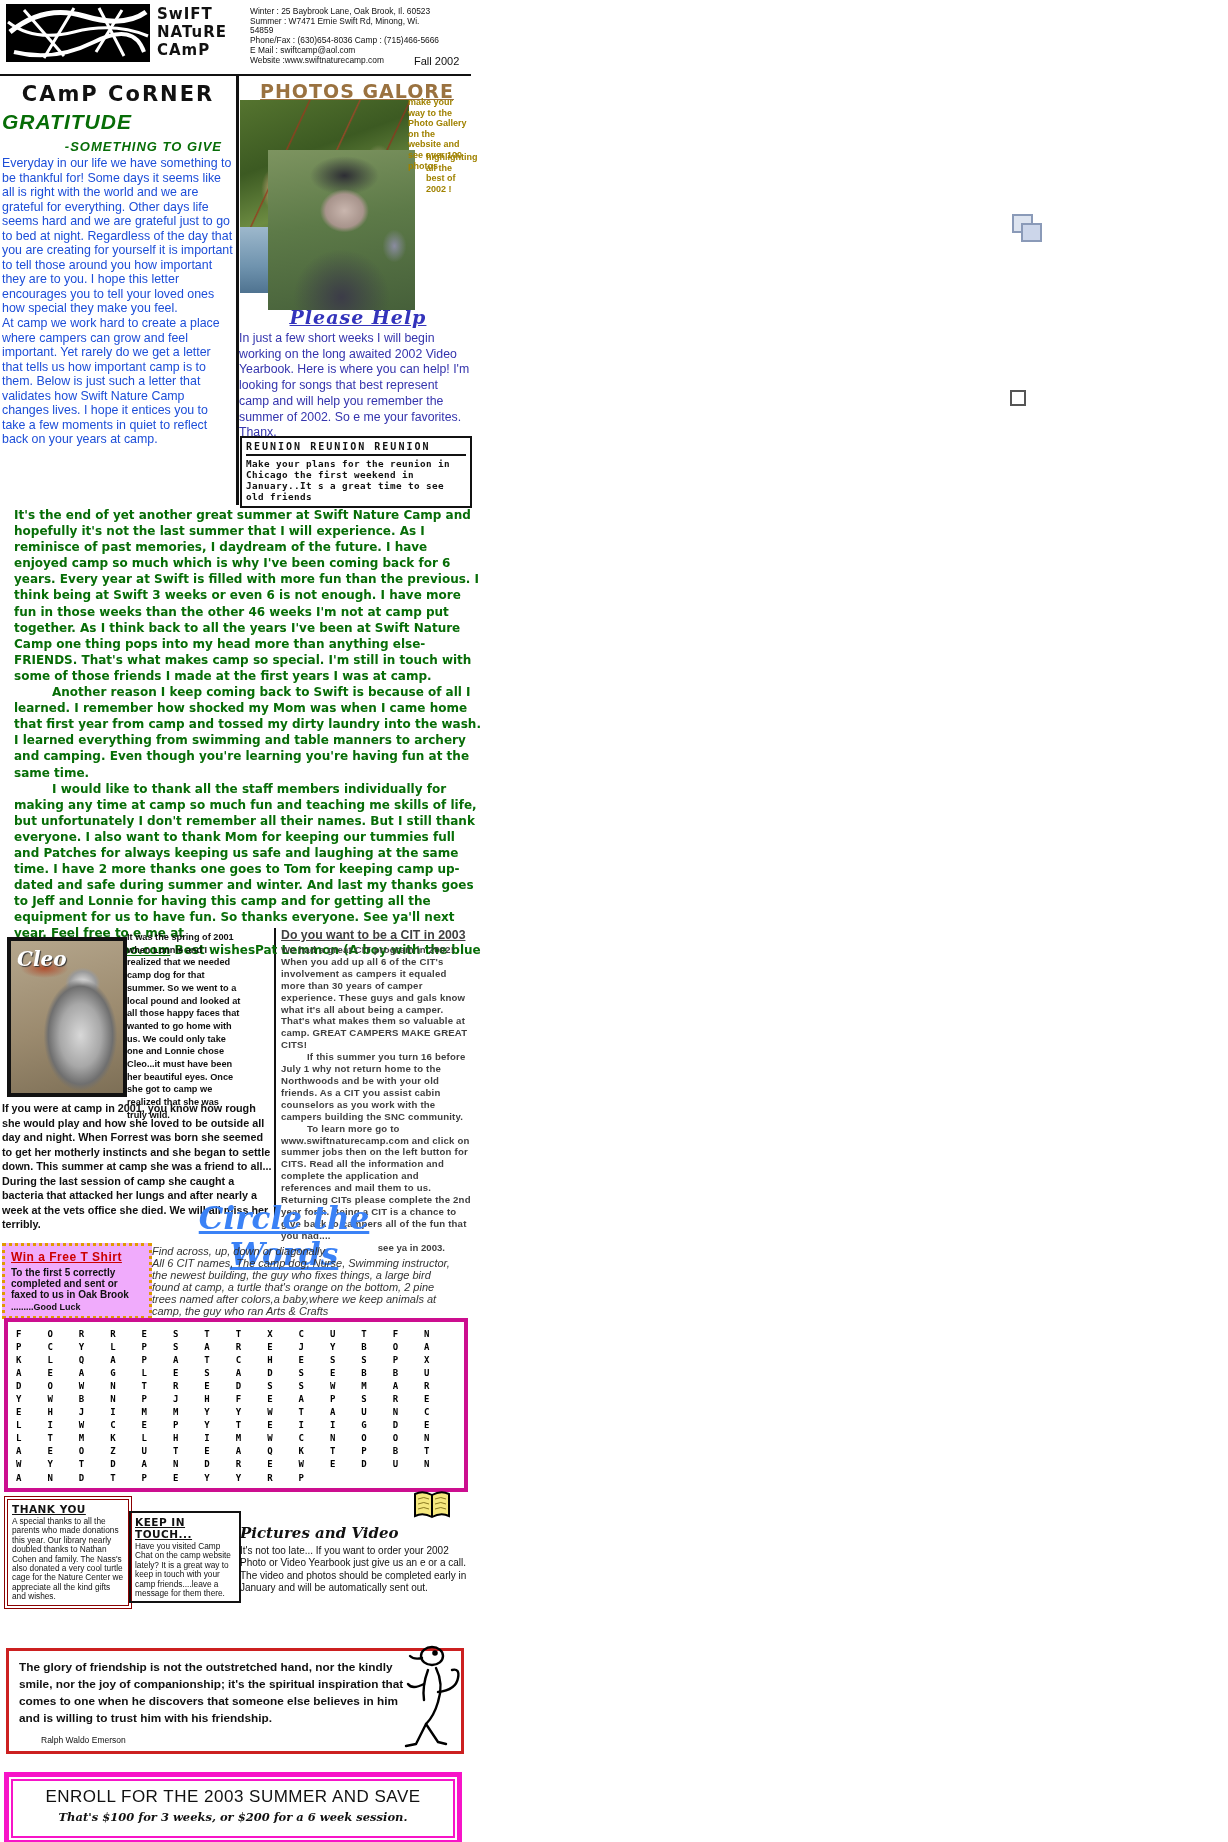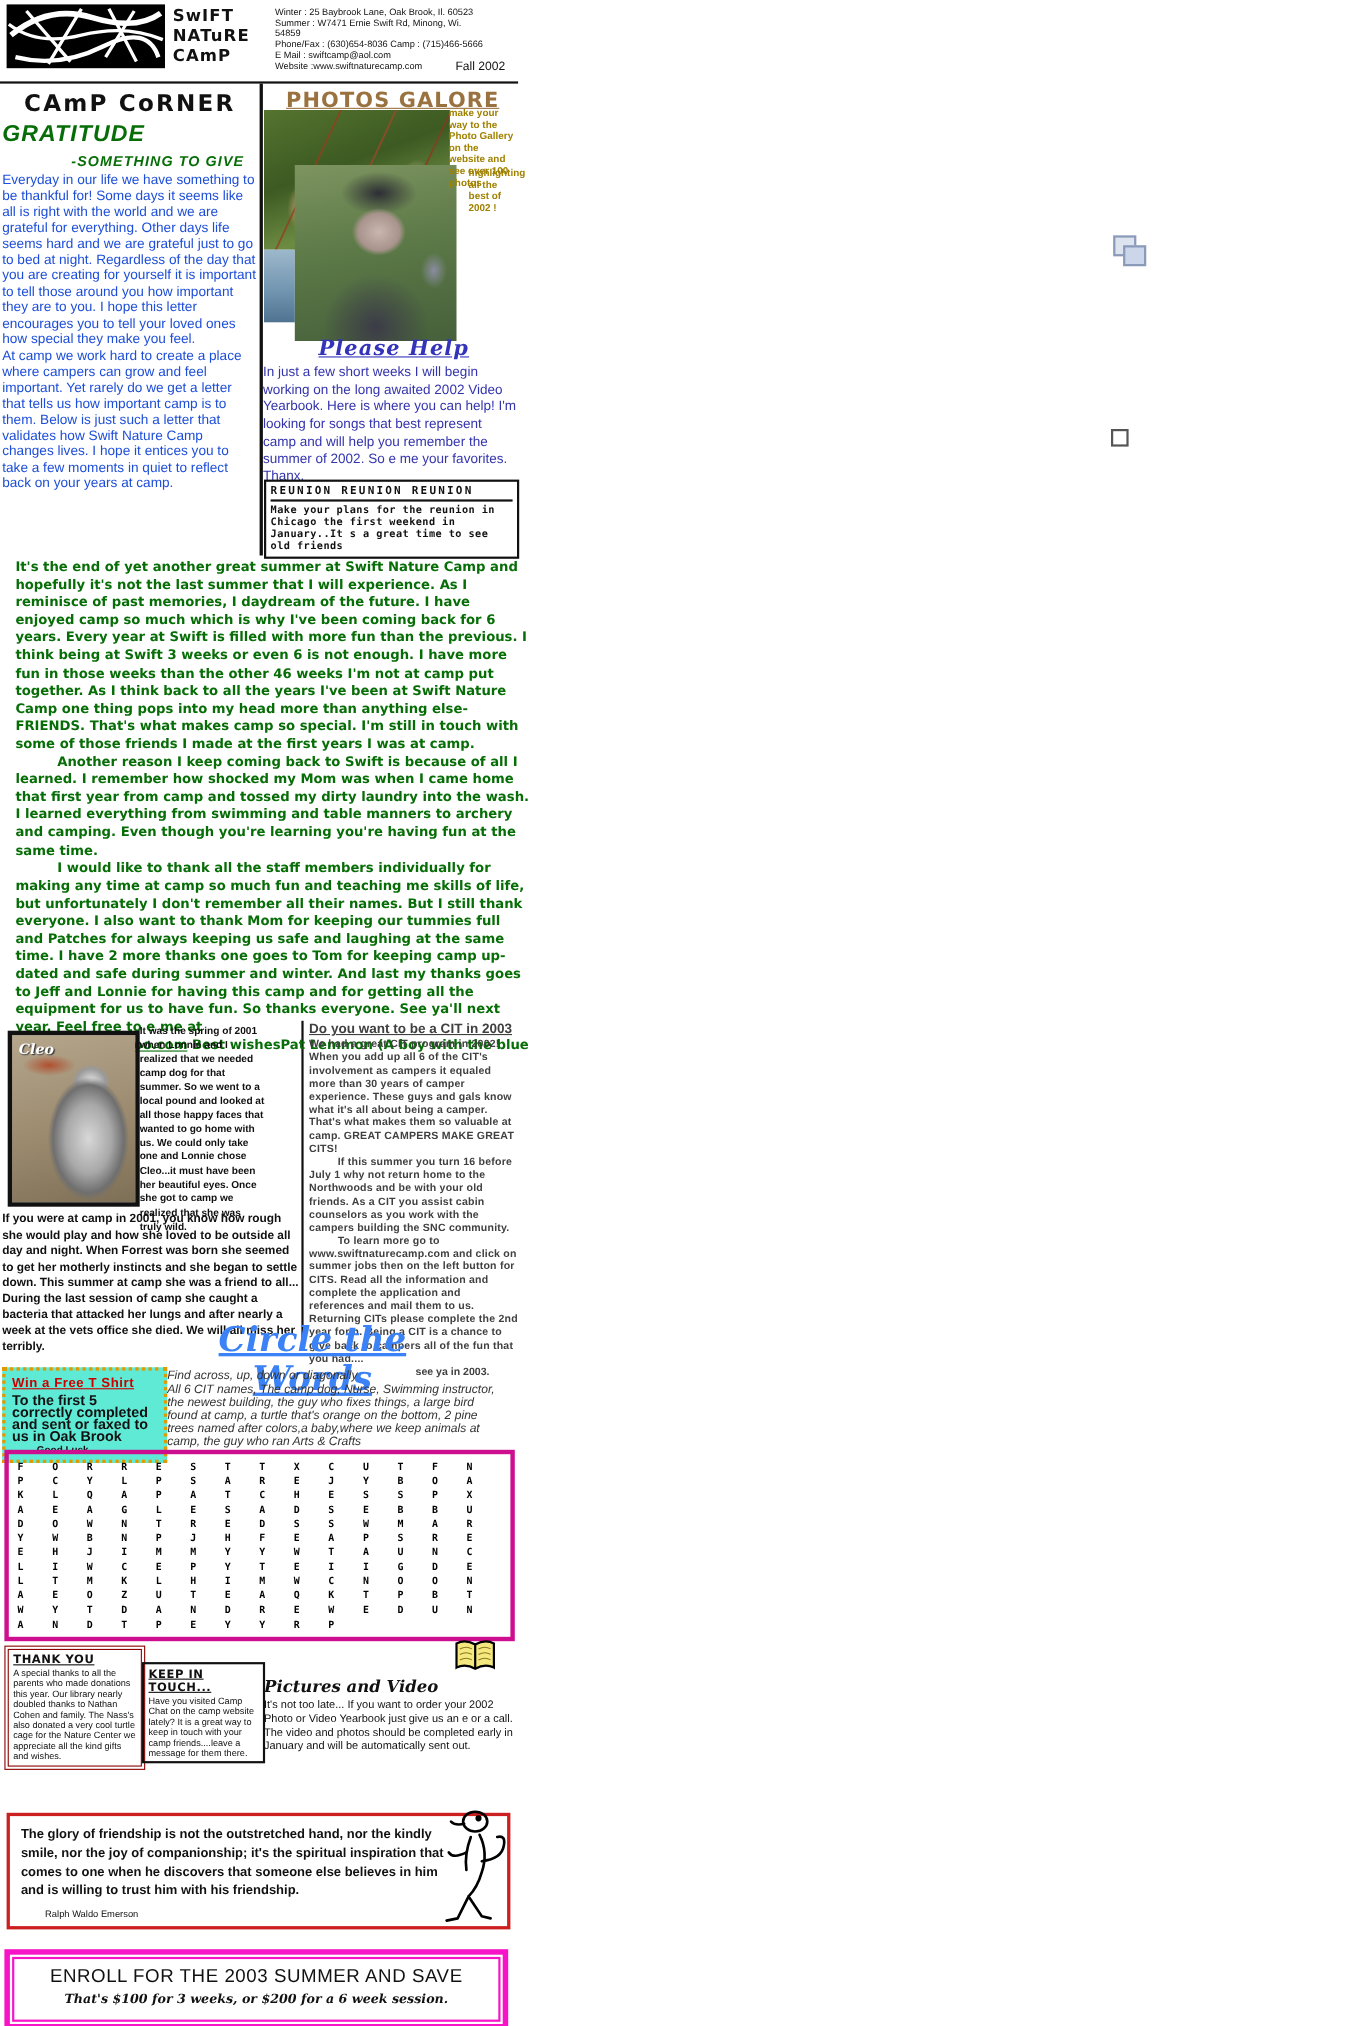--- a/index.html
+++ b/index.html
@@ -75,38 +75,38 @@
   
   .cleo-photo{left:7px;top:937px;width:112px;height:152px;border:4px solid #111;
       background:linear-gradient(165deg,#b5a68c 0%,#9b8a6e 55%,#7d6f56 100%);}
   .cleo-photo:before{content:"";position:absolute;inset:0;
       background:
         radial-gradient(46px 70px at 62% 62%,#d8d8d8 0%,#a8a8a8 45%,#6f6f6f 70%,transparent 80%),
         radial-gradient(22px 20px at 64% 28%,#e8e8e8 0%,#9a9a9a 60%,transparent 80%),
         radial-gradient(10px 8px at 70% 40%,#d87a78 0%,transparent 85%),
         radial-gradient(30px 12px at 30% 18%,#b05030 0%,transparent 80%);}
   .cleo-label{position:absolute;left:6px;top:6px;color:#fff;font-style:italic;font-weight:bold;
-      font-size:13px;font-family:"DejaVu Serif",serif;text-shadow:1px 1px 1px #333;}
+      font-size:20px;font-family:"DejaVu Serif",serif;text-shadow:1px 1px 1px #333;}
   .cleo-side{left:127px;top:931px;width:114px;font-size:9.2px;font-weight:bold;line-height:12.7px;
       color:#101010;font-family:"Liberation Sans",sans-serif;}
   .cleo-para{left:2px;top:1101px;width:272px;font-size:10.8px;font-weight:bold;line-height:14.5px;color:#101010;}
 
   
   .cit{left:281px;top:928px;width:190px;color:#404040;}
   .cit-title{font-size:12.3px;font-weight:bold;text-decoration:underline;margin-bottom:2px;}
   .cit-body p{margin:0;font-size:9.6px;font-weight:bold;line-height:11.9px;letter-spacing:.2px;}
   .cit-body p + p{text-indent:26px;}
   .cit-close{font-size:9.6px;font-weight:bold;text-align:right;padding-right:26px;}
 
   
   .ctw-title{left:148px;top:1200px;width:272px;text-align:center;font-size:31px;font-weight:bold;
       font-style:italic;color:#3b82f6;text-decoration:underline;font-family:"DejaVu Serif",serif;}
-  .win-box{left:2px;top:1243px;width:132px;background:#5eead4;border:3px dotted #e09a00;padding:4px 6px;}
+  .win-box{left:2px;top:1243px;width:132px;background:#f0abfc;border:3px dotted #e09a00;padding:4px 6px;}
   .win-title{color:#cc0000;font-size:12px;font-weight:bold;text-decoration:underline;letter-spacing:.5px;margin-bottom:3px;}
-  .win-body{font-size:13px;font-weight:bold;line-height:11px;}
+  .win-body{font-size:10px;font-weight:bold;line-height:11px;}
   .win-luck{font-size:9px;font-weight:bold;margin-top:2px;}
   .instructions{left:152px;top:1246px;width:320px;font-size:11px;line-height:11.9px;color:#333;font-style:italic;}
   .grid-box{left:4px;top:1318px;width:442px;border:4px solid #cc0e8f;padding:5px 6px 4px 8px;}
   .wsrow{display:flex;height:13.1px;align-items:center;}
   .wscell{width:31.4px;font-size:9px;font-weight:bold;font-family:"DejaVu Sans Mono",monospace;color:#000;}
 
   
   .thanks-box{left:4px;top:1496px;width:112px;border:4px double #8b0000;padding:3px 4px;}
   .box-title{font-size:10.5px;font-weight:bold;text-decoration:underline;letter-spacing:.5px;
       font-family:"DejaVu Sans",sans-serif;}

